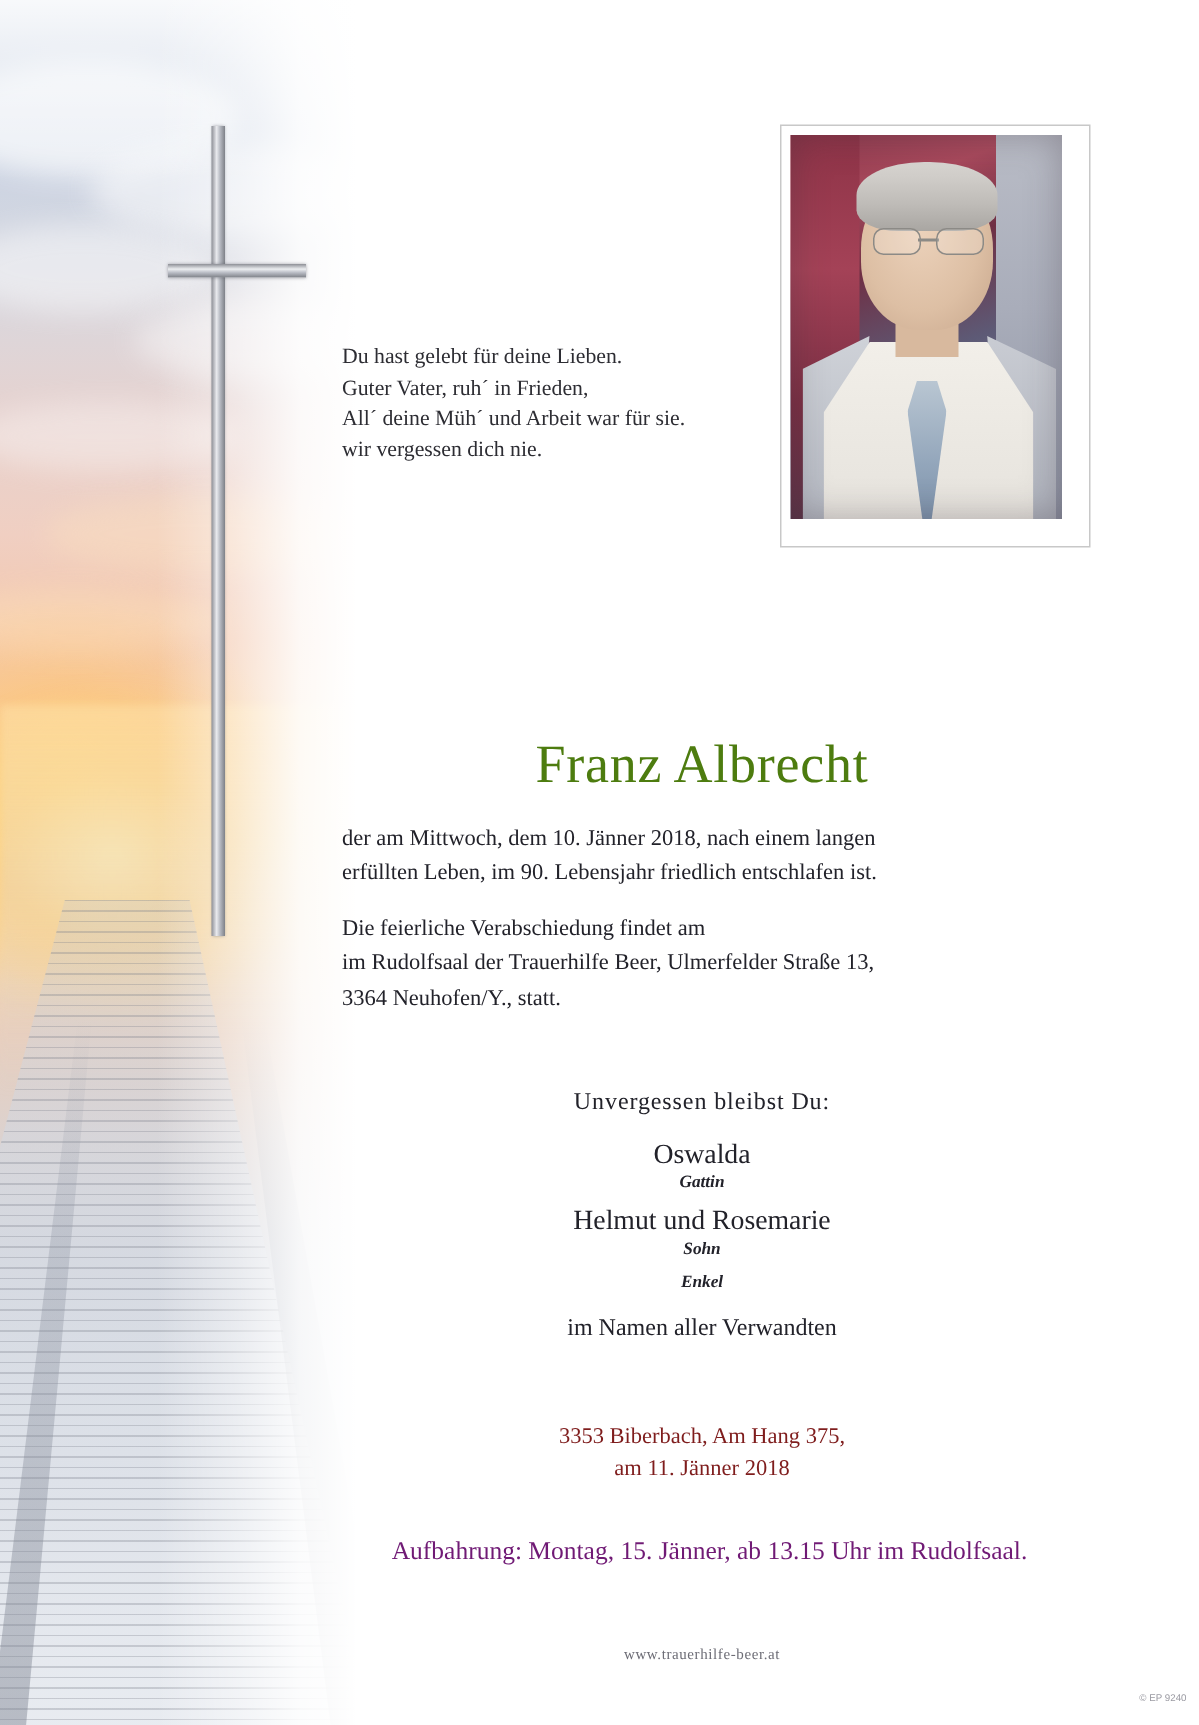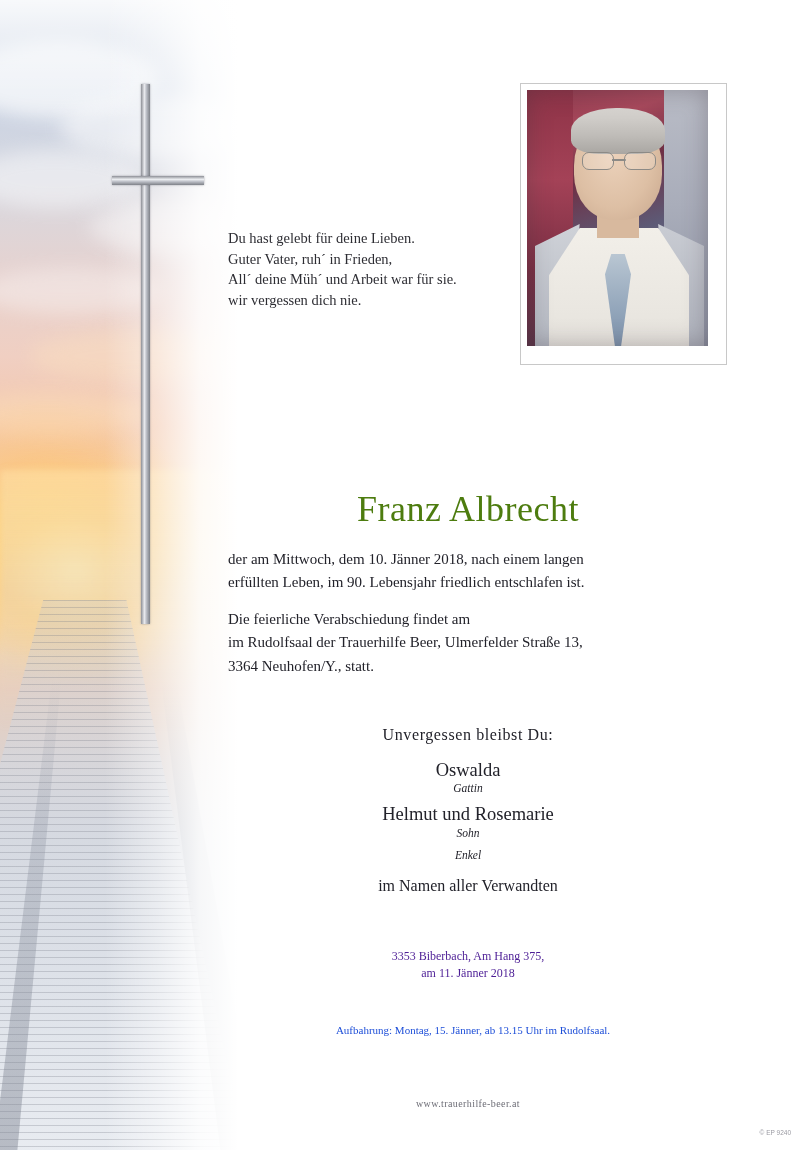--- a/index.html
+++ b/index.html
@@ -326,43 +326,44 @@
   }
   .s-name {
     font-size: 18.5px;
     line-height: 1.15;
   }
   .s-rel {
     font-size: 11.5px;
     font-style: italic;
     margin-bottom: 10px;
     margin-top: 1px;
+    font-weight: bold;
   }
   .s-closing {
     font-size: 16px;
     margin-top: 16px;
   }
   .place {
     position: absolute;
     left: 228px;
     top: 948px;
     width: 480px;
     text-align: center;
-    font-size: 12px;
+    font-size: 15px;
     line-height: 1.4;
-    color: #4c1d95;
+    color: #7f1d1d;
   }
   .laying {
     position: absolute;
     left: 228px;
     top: 1024px;
     width: 490px;
     text-align: center;
-    font-size: 11px;
-    color: #1d4ed8;
+    font-size: 17px;
+    color: #701a75;
   }
   .weblink {
     position: absolute;
     left: 228px;
     top: 1098px;
     width: 480px;
     text-align: center;
     font-size: 10px;
     letter-spacing: .4px;
     color: #6d6d76;

